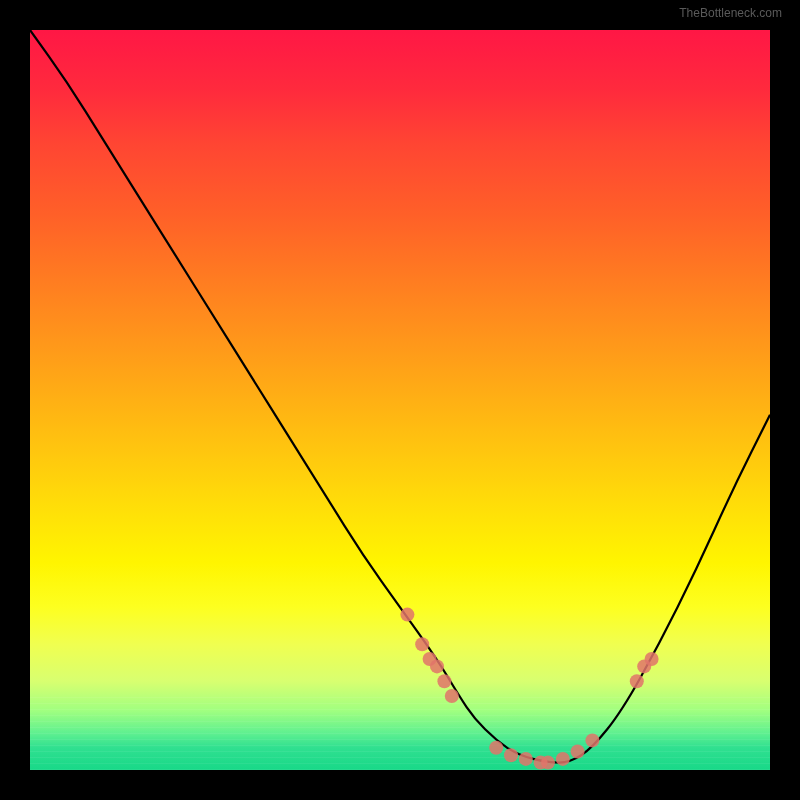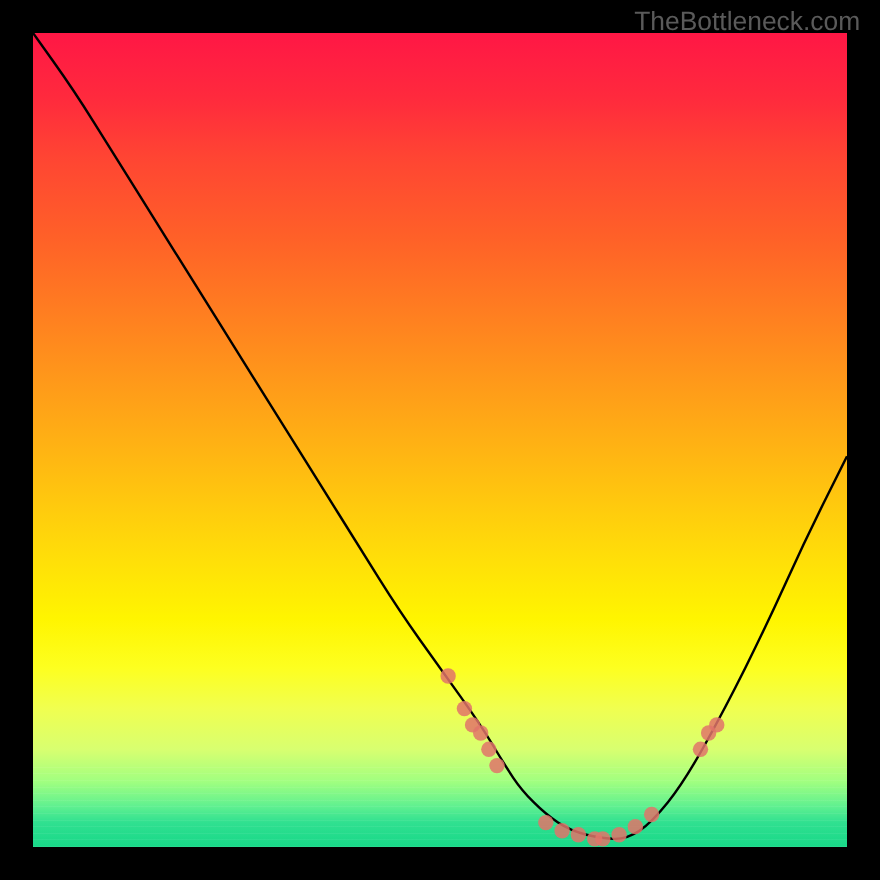--- a/index.html
+++ b/index.html
@@ -8,21 +8,21 @@
       height: 800px;
       background: #000;
       position: relative;
       font-family: Arial, sans-serif;
     }
     .watermark {
       position: absolute;
       top: 6px;
       right: 18px;
       color: #5a5a5a;
-      font-size: 24px;
+      font-size: 12px;
       font-weight: 500;
       z-index: 10;
     }
     .plot-area {
       position: absolute;
       left: 30px;
       top: 30px;
       width: 740px;
       height: 740px;
       overflow: hidden;

